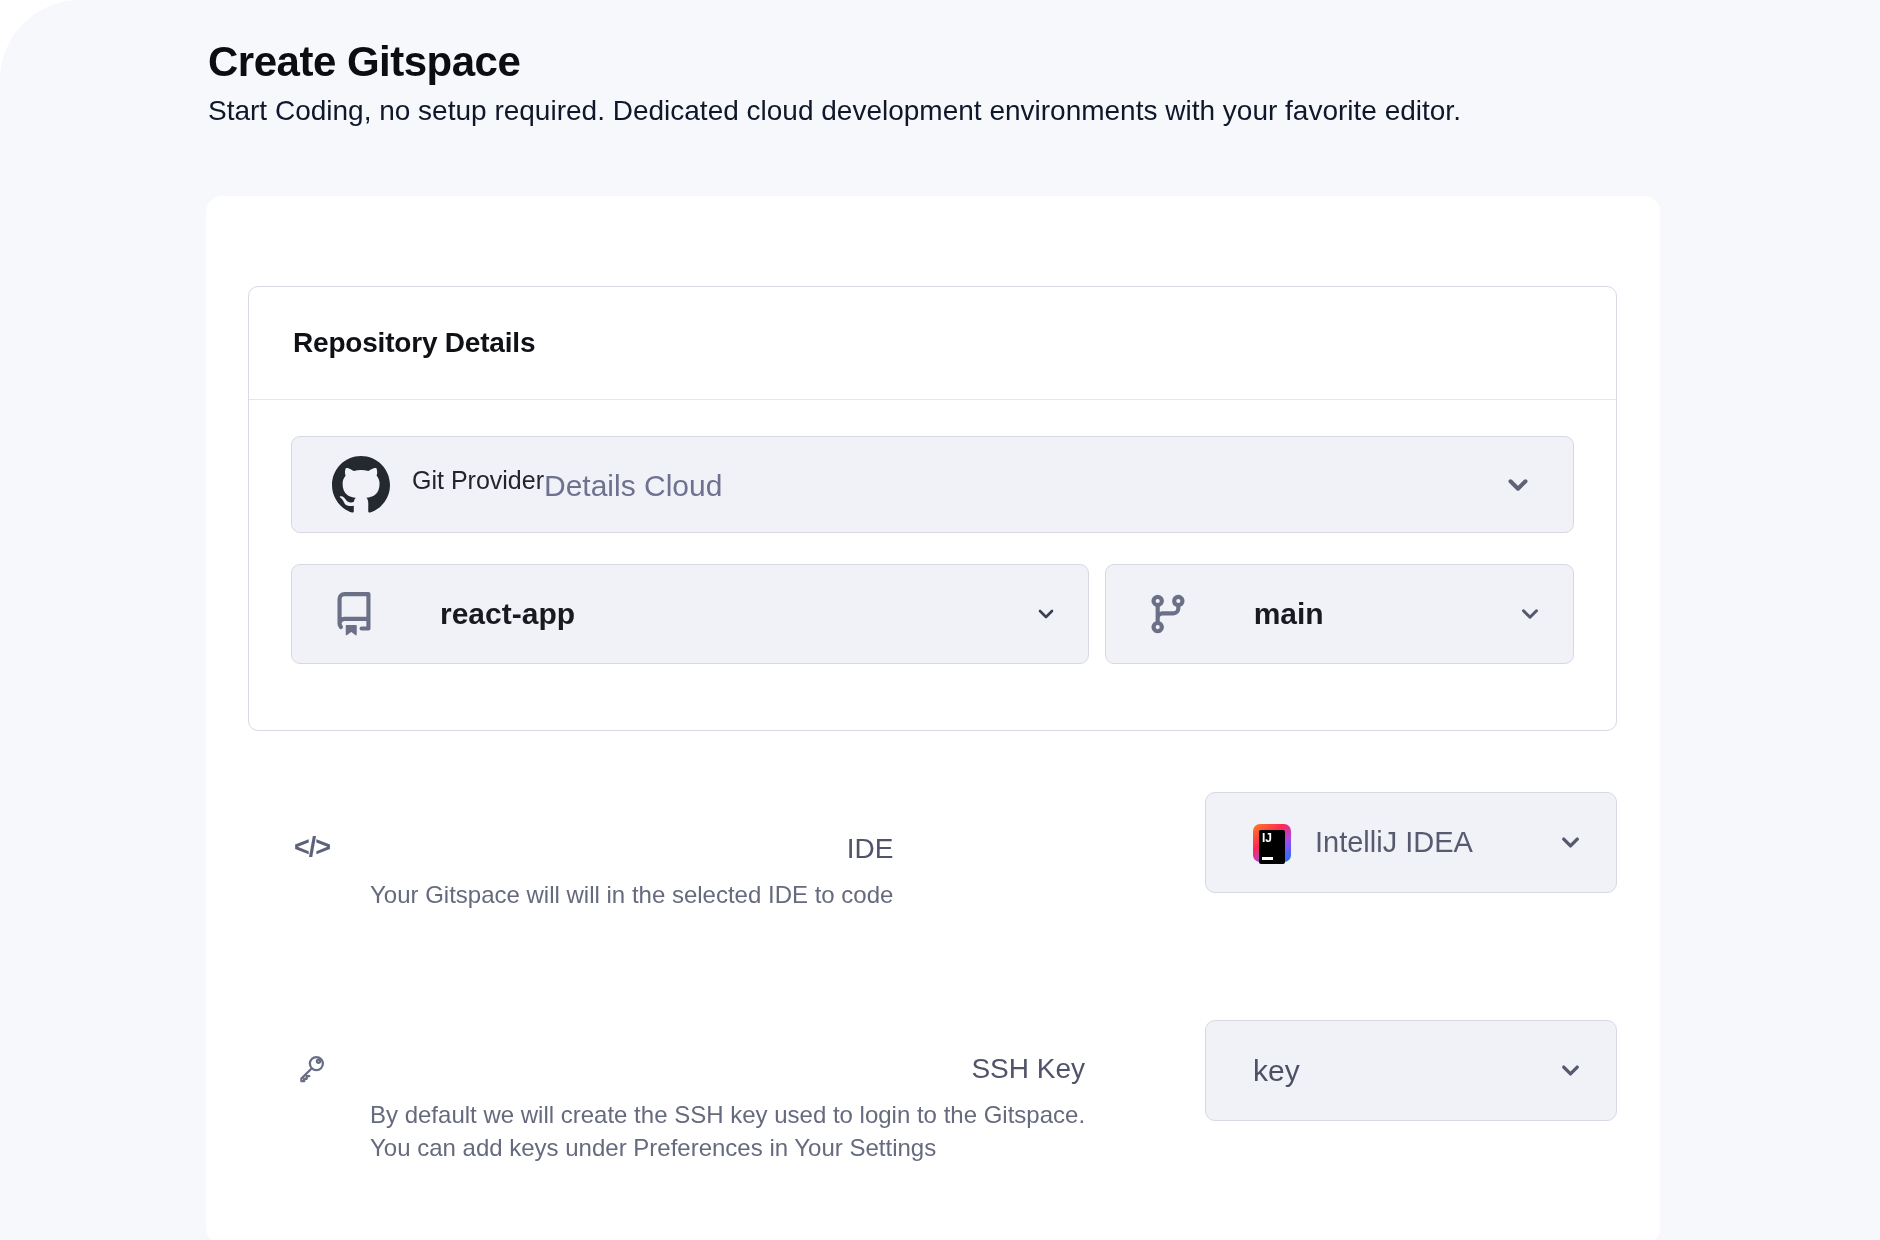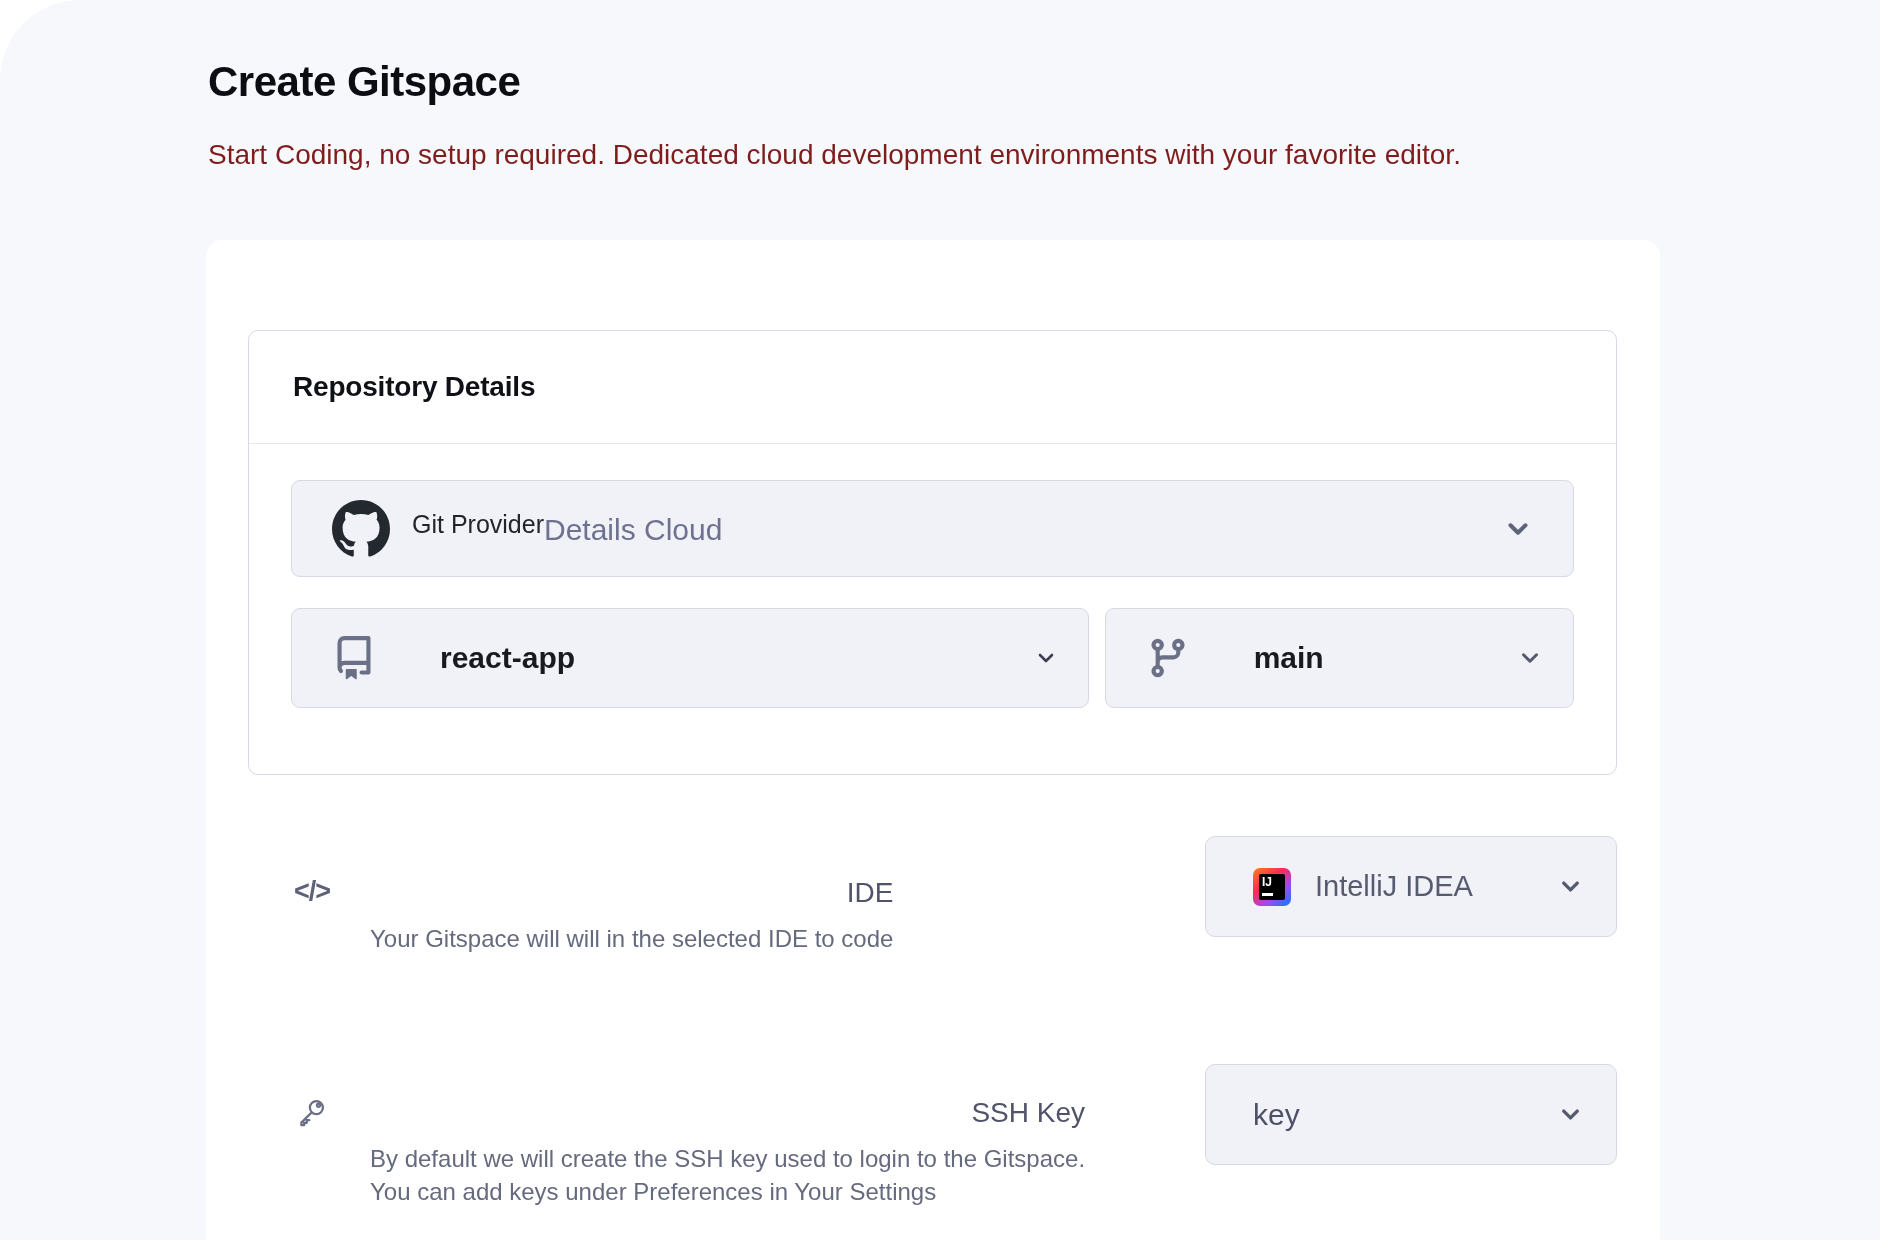--- a/index.html
+++ b/index.html
@@ -1,24 +1,24 @@
 <!DOCTYPE html>
 <html><head>
 <meta charset="utf-8">
 <style>
   * { margin:0; padding:0; box-sizing:border-box; }
   html,body { width:1880px; height:1240px; overflow:hidden; background:#ffffff;
               font-family:"Liberation Sans","DejaVu Sans",sans-serif; }
   .page { position:absolute; inset:0; background:#f7f8fb; border-top-left-radius:80px;
-          padding-top:58px; }
+          padding-top:38px; }
 
   .page-title { margin-left:208px; font-size:42px; font-weight:800; color:#0c0d12;
                 letter-spacing:-0.5px; line-height:1.15; }
-  .page-subtitle { margin:28px 0 0 208px; max-width:1460px; font-size:28px; line-height:42px;
-                   color:#7f1d1d; }
+  .page-subtitle { margin:4px 0 0 208px; max-width:1460px; font-size:28px; line-height:42px;
+                   color:#0f172a; }
 
   .card { margin:64px 0 0 206px; width:1454px; min-height:980px; background:#ffffff;
           border-radius:16px; padding:90px 43px 80px 42px; }
 
   
   .repo-card { border:1px solid #d8d9e4; border-radius:10px; background:#ffffff; }
   .repo-card-header { padding:40px 44px; border-bottom:1px solid #e4e5ed; }
   .repo-card-title { font-size:28px; font-weight:700; color:#101116; letter-spacing:-0.2px; }
   .repo-card-body { padding:36px 42px 66px 42px; }
 
@@ -52,21 +52,21 @@
   .row-label { font-size:28px; font-weight:500; color:#50536a; line-height:34px;text-align:right; }
   .row-desc { margin-top:12px; font-size:24px; line-height:33px; color:#666a7e; max-width:880px; }
 
   .right-select { width:412px; height:101px; padding:0 32px 0 47px; border-radius:10px; }
   .right-select-text { margin-left:24px; font-size:29px; font-weight:500; color:#575b70; }
   .key-select-text { margin-left:0; font-size:30px; color:#4d5165; }
 
   
   .ij-logo { width:38px; height:38px; border-radius:7px; flex:0 0 auto; position:relative;
              background:linear-gradient(140deg,#fc801d 0%,#fe2857 38%,#a348f0 66%,#087cfa 100%); }
-  .ij-inner { position:absolute; left:6px; top:6px; width:26px; height:26px; background:#000; border-radius:2px; }
+  .ij-inner { position:absolute; left:6px; top:6px; width:26px; height:34px; background:#000; border-radius:2px; }
   .ij-text { position:absolute; left:3px; top:1px; font-size:12px; font-weight:700; color:#fff;
              font-family:"Liberation Sans",sans-serif; }
   .ij-bar { position:absolute; left:3px; bottom:4px; width:11px; height:2.5px; background:#fff; }
 </style>
 </head>
 <body>
 
 <div class="page">
 
   <h1 class="page-title">Create Gitspace</h1>

